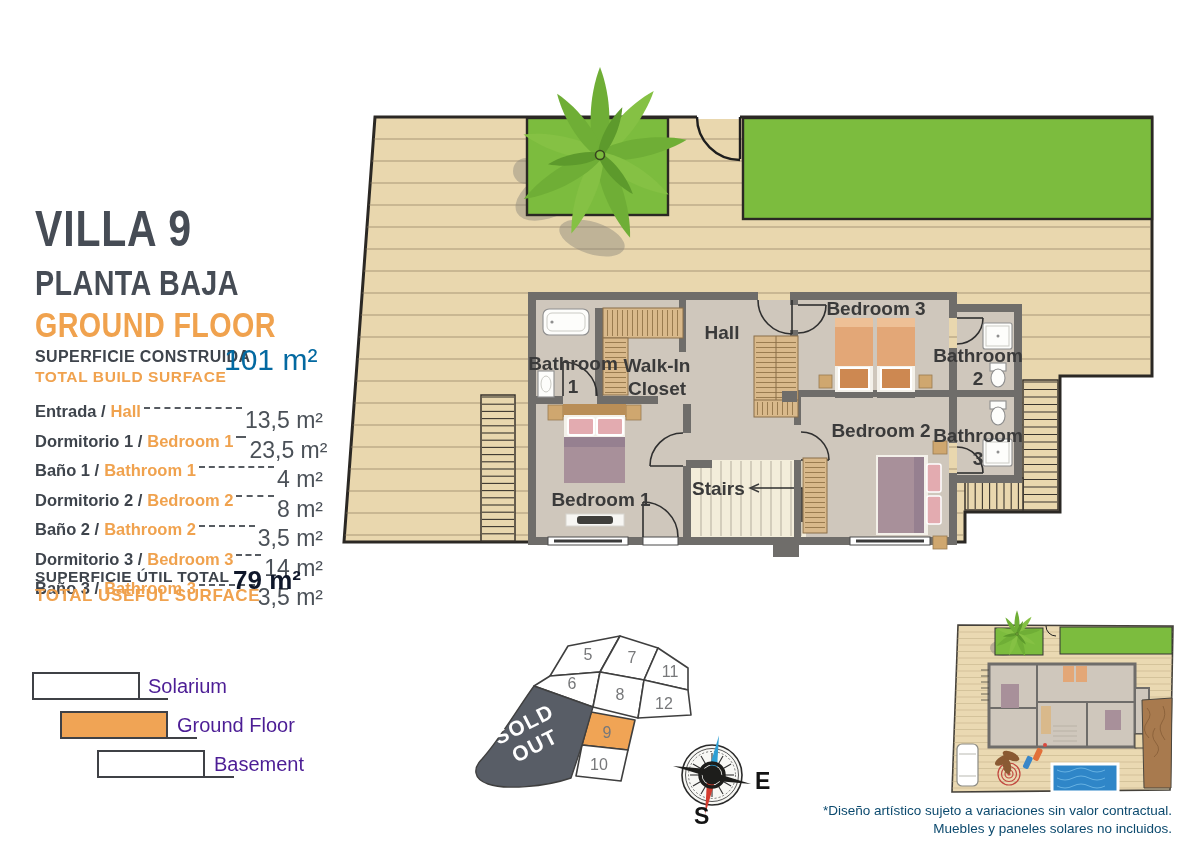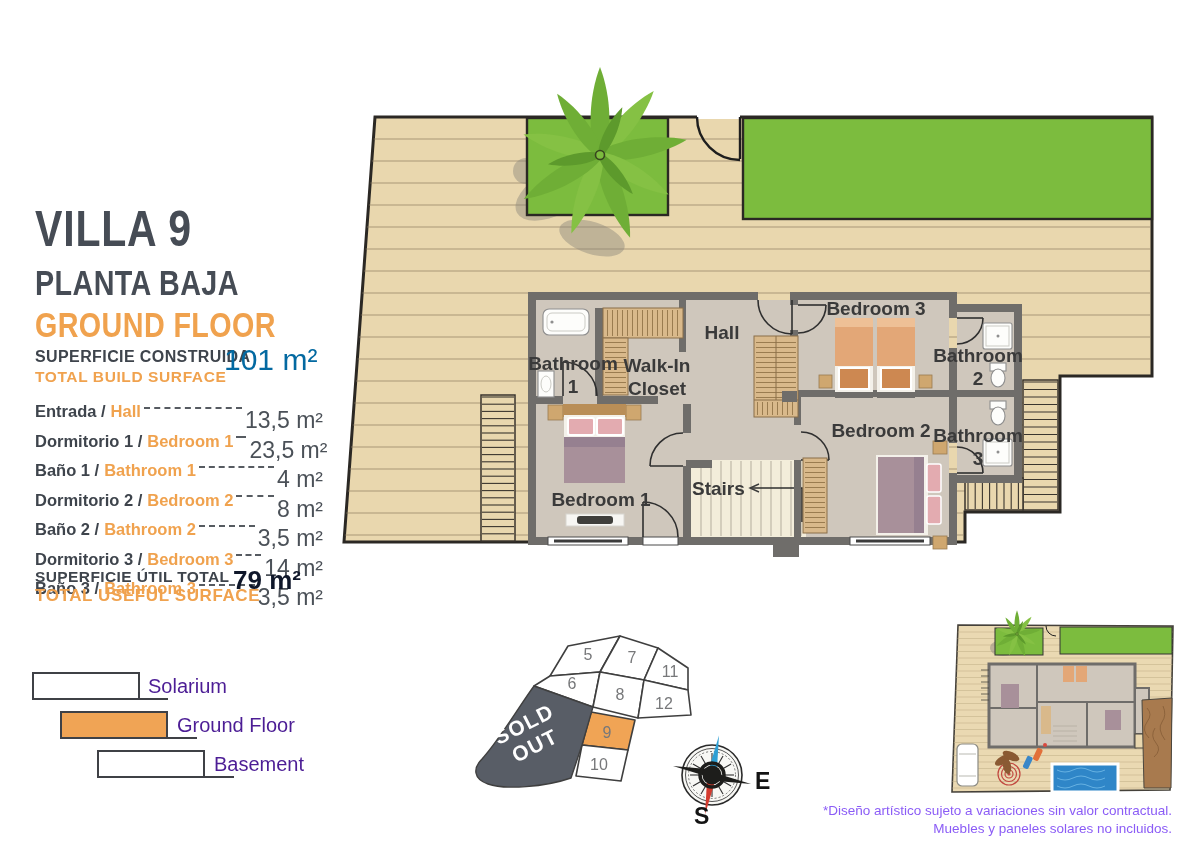--- a/index.html
+++ b/index.html
@@ -16,21 +16,21 @@
   .room-row{display:flex;align-items:center;height:29.5px;}
   .room-row .es{font-size:16.5px;font-weight:700;color:#3e444c;white-space:nowrap;}
   .room-row .en{font-size:16.5px;font-weight:700;color:#f0a24e;margin-left:5px;white-space:nowrap;}
   .room-row .leader{flex:1;border-bottom:2px dashed #565b61;margin:0 3px;position:relative;top:-4px;min-width:10px;}
   .room-row .val{font-size:23px;color:#4b5158;white-space:nowrap;margin-top:18px;}
   .tot-val{font-size:26px;font-weight:700;color:#0f172a;}
   .legend-box{position:absolute;width:104px;height:24px;background:#fff;border:2px solid #3f4146;}
   .legend-box.fill-orange{background:#f0a455;}
   .legend-rule{position:absolute;height:2px;background:#3f4146;}
   .legend-label{position:absolute;font-size:20px;color:#4c1d95;}
-  .disclaimer{font-size:13.5px;color:#8b5cf6;text-align:right;line-height:17.5px;}
+  .disclaimer{font-size:13.5px;color:#0c4a6e;text-align:right;line-height:17.5px;}
   svg text{font-family:"Liberation Sans",sans-serif;}
   .plan-label{font-size:19px;font-weight:700;fill:#3a3a3a;}
   .plot-num{font-size:16px;fill:#77787a;}
   .sold-text{font-size:21px;font-weight:700;fill:#ffffff;letter-spacing:1.5px;}
   .compass-dir{font-size:23px;font-weight:700;fill:#141414;}
   #deck-planks line{stroke:#8f7f63;stroke-width:1.2;opacity:.7;}
   #left-steps line,#right-steps line,#bottom-steps line{stroke:#3a352e;stroke-width:1.1;}
   #stair-treads line{stroke:#b9b2a3;stroke-width:1.1;}
   #compass-rays line{stroke:#2f2f2f;stroke-width:1.1;}
   #thumb-planks line{stroke:#c3b189;stroke-width:.7;opacity:.8;}

